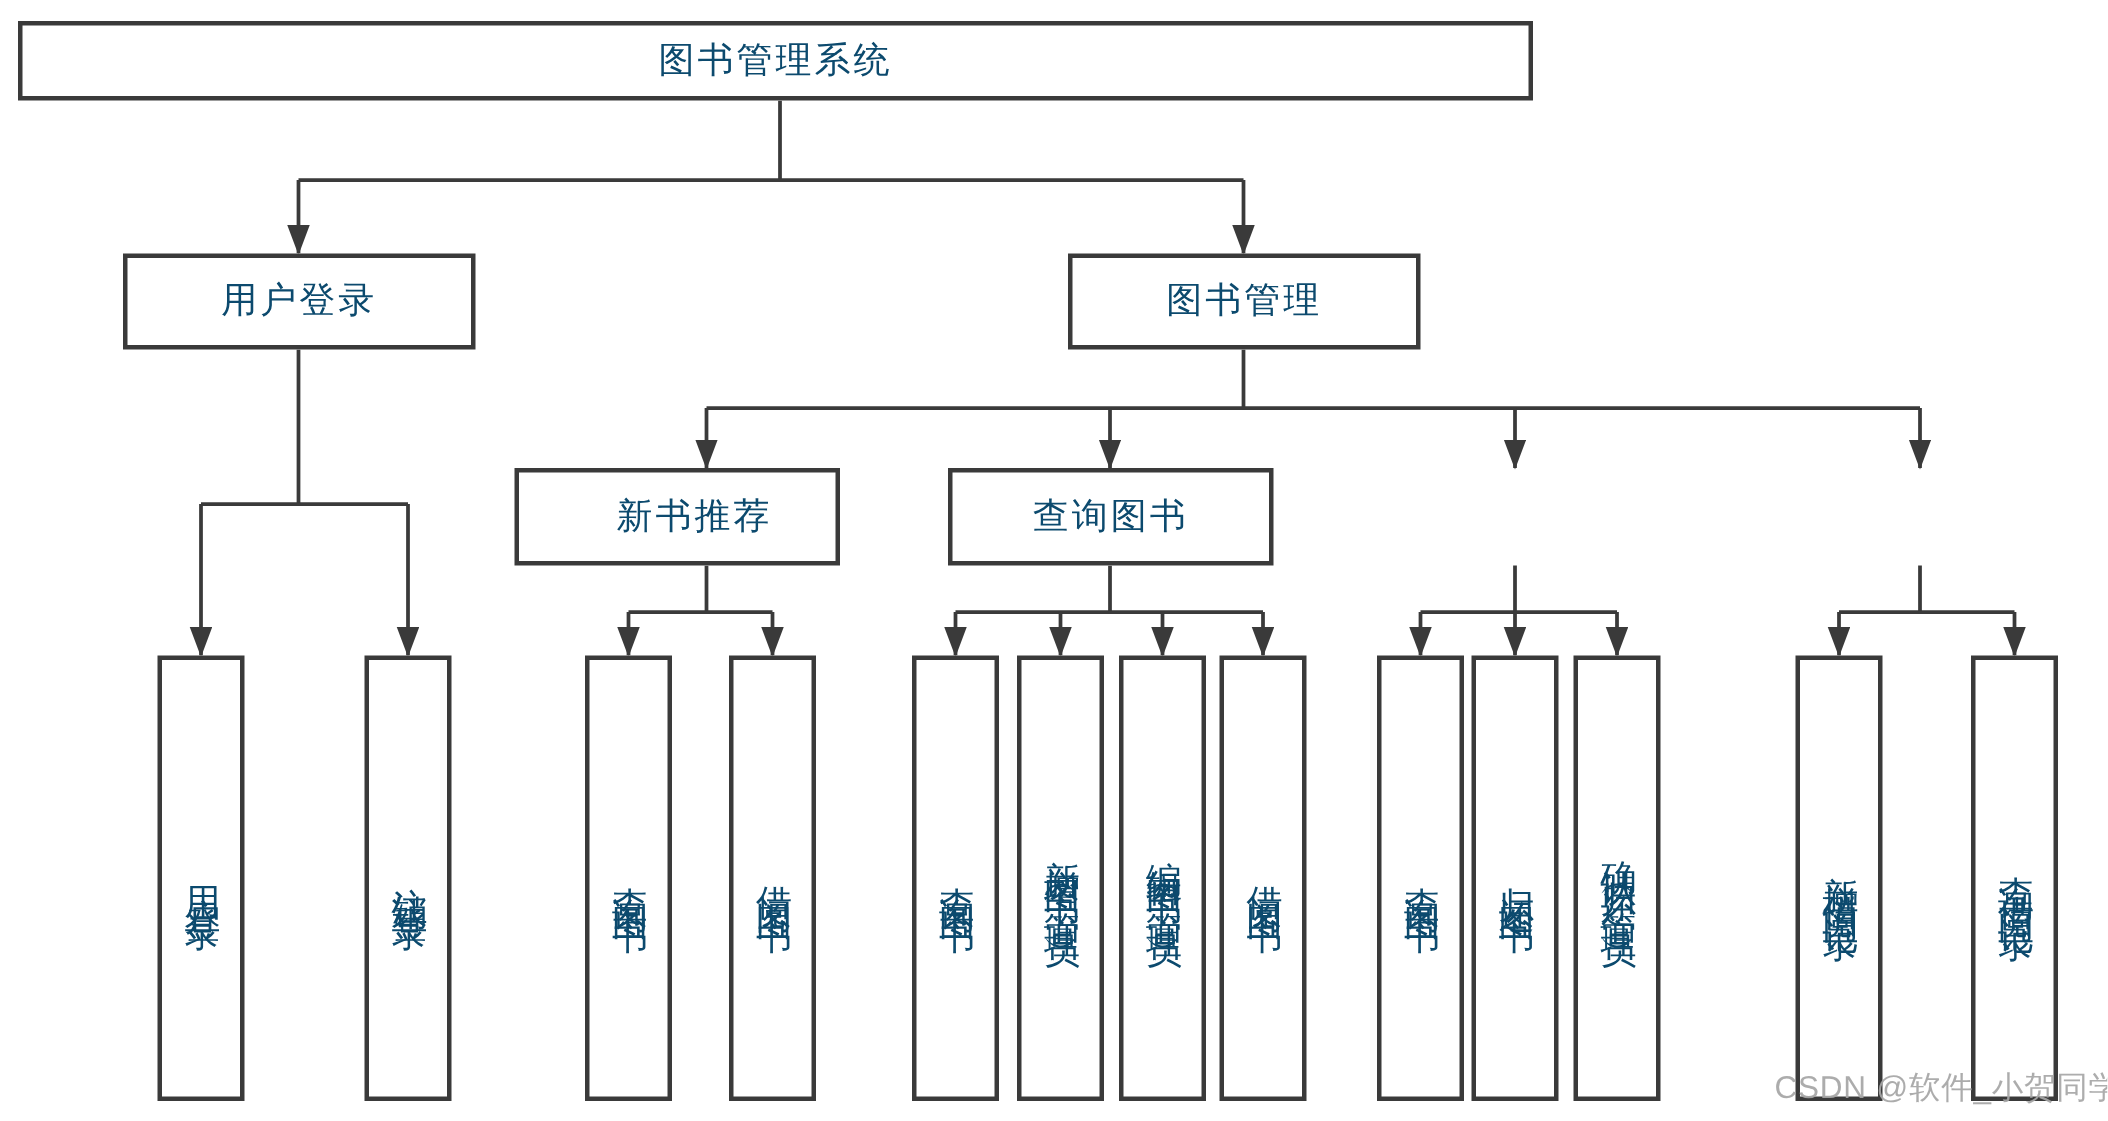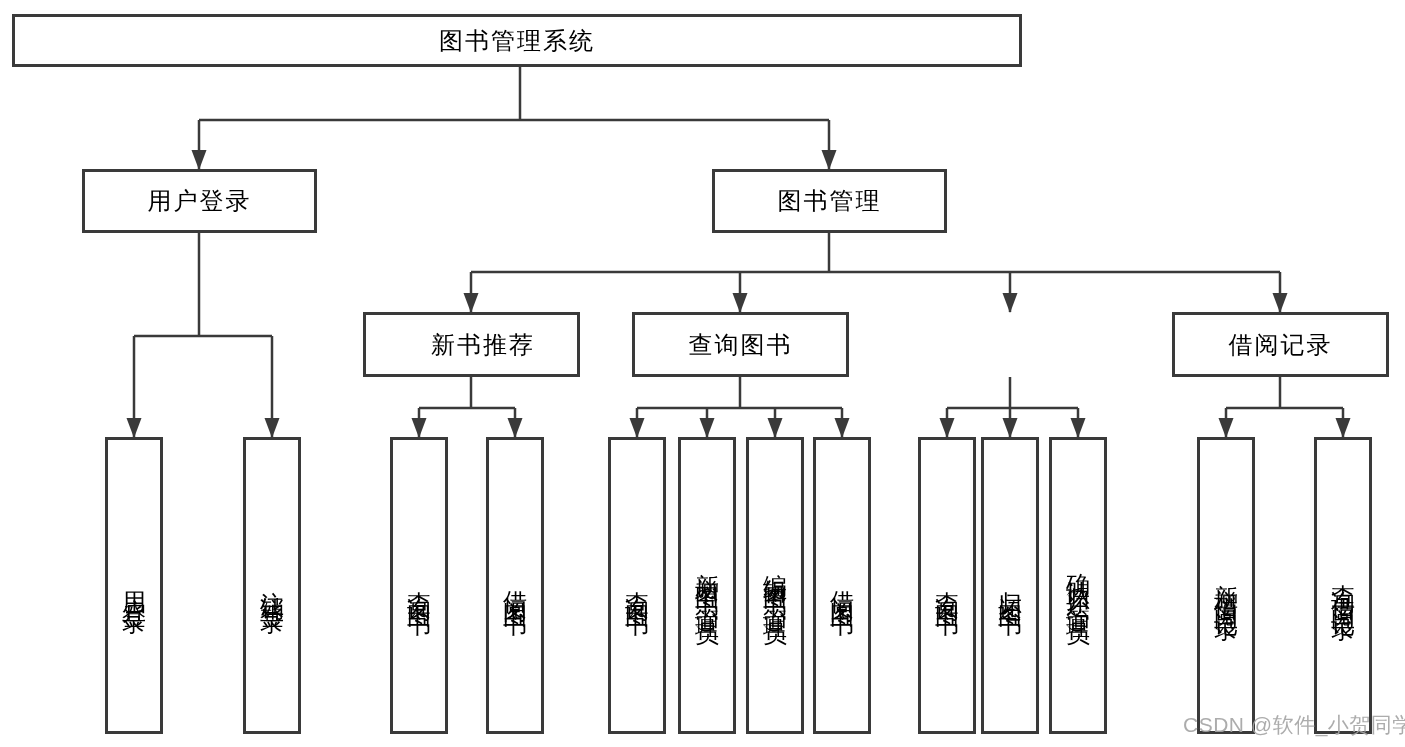--- a/index.html
+++ b/index.html
@@ -12,21 +12,21 @@
   }
   #connector-layer{position:absolute;left:0;top:0;width:1405px;height:747px;z-index:1;}
   .box{
     position:absolute;
     box-sizing:border-box;
     border:3px solid #3a3a3a;
     background:#ffffff;
     display:flex;
     align-items:center;
     justify-content:center;
-    color:#000000;
+    color:#0c4a6e;
     z-index:2;
     font-size:24px;
     letter-spacing:2px;
     line-height:1;
   }
   .box.root{left:12px;top:14px;width:1010px;height:53px;}
   .box.lvl2{width:235px;height:64px;top:169px;}
   .box.lvl3{width:217px;height:65px;top:312px;}
   .box.leaf{
     width:58px;height:297px;top:437px;
@@ -100,23 +100,22 @@
       <path d="M1226,408 V437" marker-end="url(#arrow)"></path>
       <path d="M1343,408 V437" marker-end="url(#arrow)"></path>
     </g>
   </svg>
 
   <div class="box root">图书管理系统</div>
 
   <div class="box lvl2" style="left:82px;">用户登录</div>
   <div class="box lvl2" style="left:712px;">图书管理</div>
 
-  <div class="box lvl3" style="left:363px;padding-left:23px;">新书推荐</div>
+  <div class="box lvl3" style="left:343px;padding-left:23px;">新书推荐</div>
   <div class="box lvl3" style="left:632px;">查询图书</div>
-  <div class="box lvl3" style="left:1172px;">借阅记录</div>
 
   <div class="box leaf" style="left:105px;">用户登录</div>
   <div class="box leaf" style="left:243px;">注销登录</div>
   <div class="box leaf" style="left:390px;">查询图书</div>
   <div class="box leaf" style="left:486px;">借阅图书</div>
   <div class="box leaf" style="left:608px;">查询图书</div>
   <div class="box leaf" style="left:678px;">新增图书（管理员）</div>
   <div class="box leaf" style="left:746px;">编辑图书（管理员）</div>
   <div class="box leaf" style="left:813px;">借阅图书</div>
   <div class="box leaf" style="left:918px;">查询图书</div>

